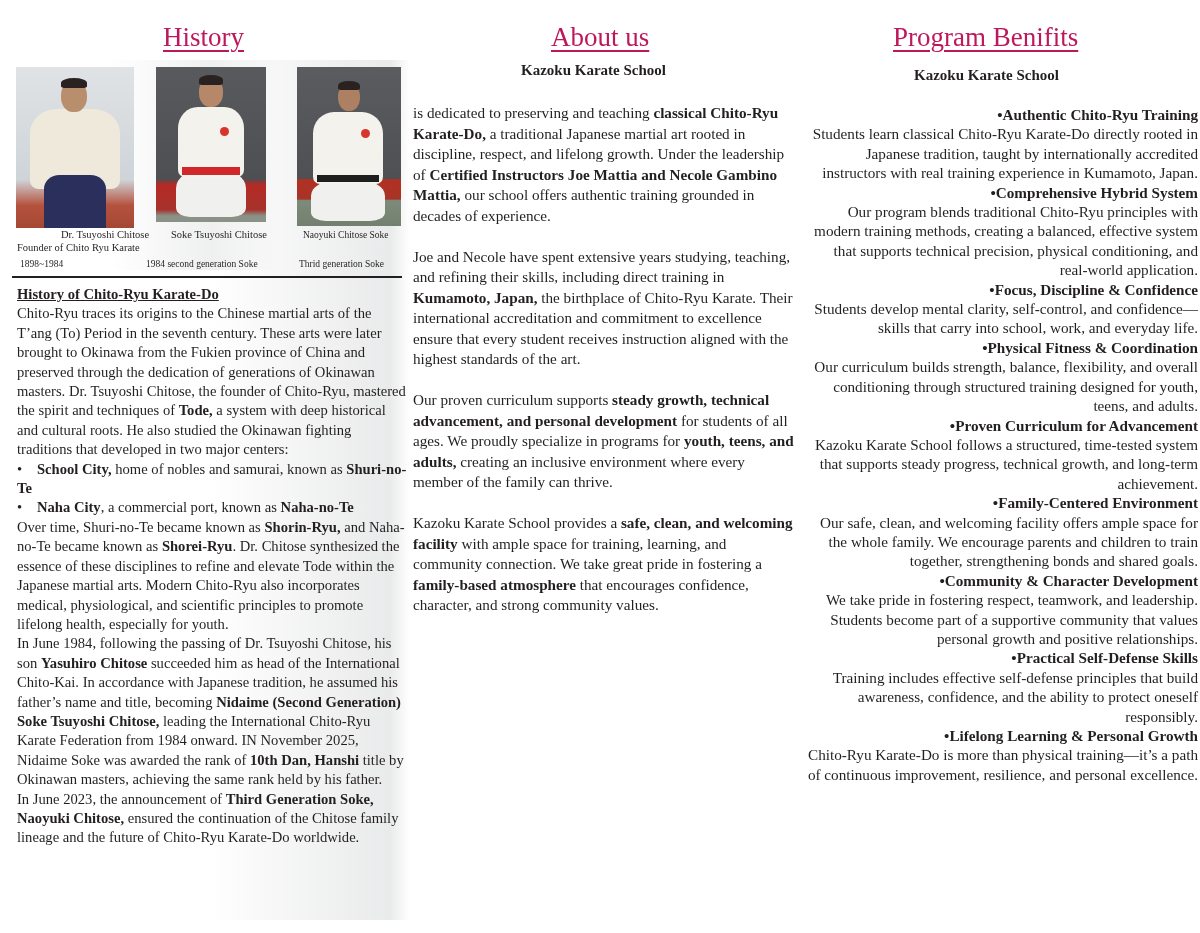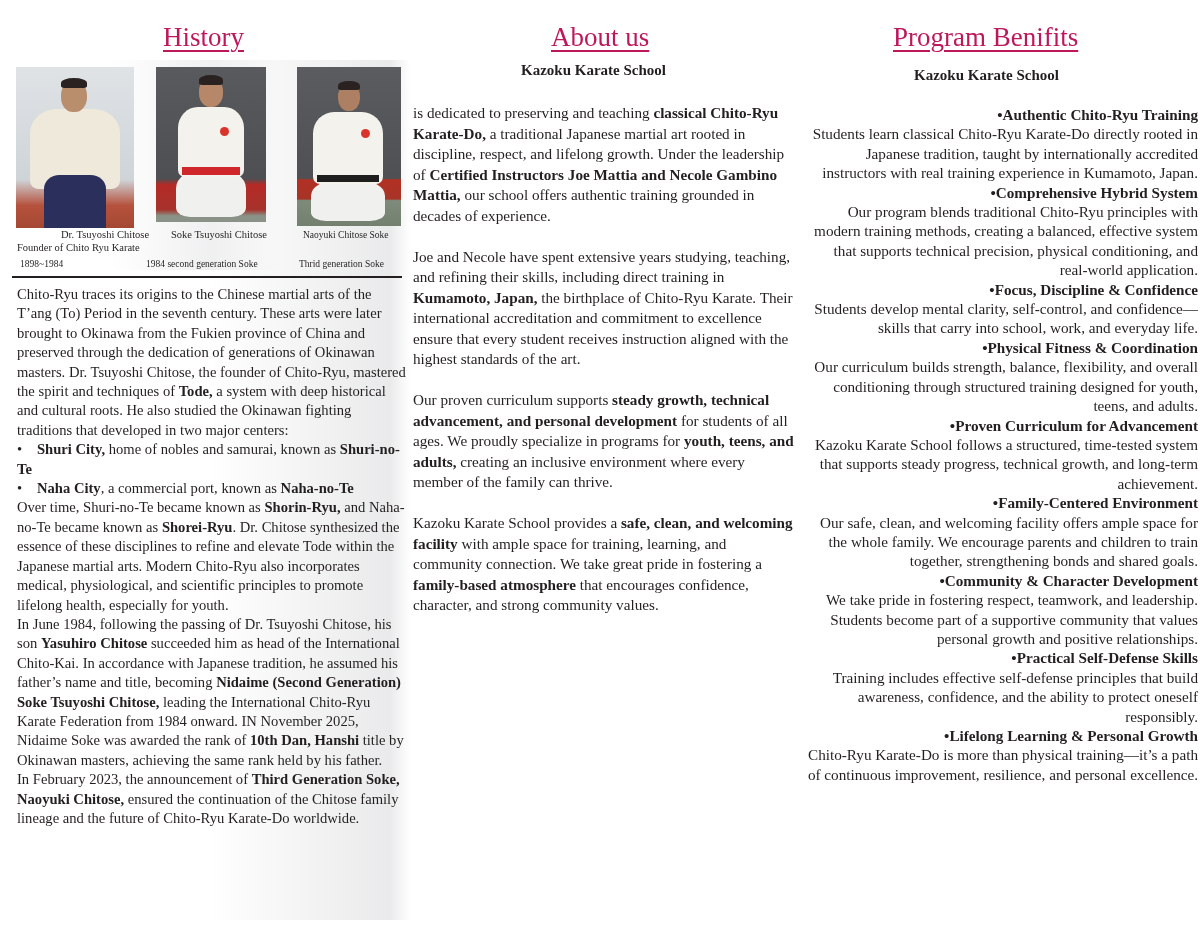--- a/index.html
+++ b/index.html
@@ -106,26 +106,27 @@
 
 <div class="caption" style="left:171px; top:229px;">Soke Tsuyoshi Chitose</div>
 <div class="caption sm" style="left:146px; top:259px;">1984 second  generation Soke</div>
 
 <div class="caption sm" style="left:303px; top:230px;">Naoyuki Chitose Soke</div>
 <div class="caption sm" style="left:299px; top:259px;">Thrid generation Soke</div>
 
 <div class="hr-line"></div>
 
 <div id="history-body" class="text">
+  <div class="u">History of Chito-Ryu Karate-Do</div>
   <div><span>Chito-Ryu traces its origins to the Chinese martial arts of the T’ang (To) Period in the seventh century. These arts were later brought to Okinawa from the Fukien province of China and preserved through the dedication of generations of Okinawan masters. Dr. Tsuyoshi Chitose, the founder of Chito-Ryu, mas­tered the spirit and techniques of </span><b>Tode,</b><span> a system with deep historical and cultural roots. He also studied the Okinawan fighting traditions that developed in two major centers:</span></div>
-  <div class="bullet-line"><span class="dot">•</span><b>Shuri City,</b><span> home of nobles and samurai, known as </span><b>Shuri-no-Te</b></div>
+  <div class="bullet-line"><span class="dot">•</span><b>School City,</b><span> home of nobles and samurai, known as </span><b>Shuri-no-Te</b></div>
   <div class="bullet-line"><span class="dot">•</span><b>Naha City</b><span>, a commercial port, known as </span><b>Naha-no-Te</b></div>
   <div><span>Over time, Shuri-no-Te became known as </span><b>Shorin-Ryu,</b><span> and Naha-no-Te became known as </span><b>Shorei-Ryu</b><span>. Dr. Chitose syn­thesized the essence of these disciplines to refine and elevate Tode within the Japanese martial arts. Modern Chito-Ryu also incorporates medical, physiological, and scientific principles to promote lifelong health, especially for youth.</span></div>
   <div><span>In June 1984, following the passing of Dr. Tsuyoshi Chitose, his son </span><b>Yasuhiro Chitose</b><span> succeeded him as head of the Inter­national Chito-Kai. In accordance with Japanese tradition, he assumed his father’s name and title, becoming </span><b>Nidaime (Sec­ond Generation) Soke Tsuyoshi Chitose,</b><span> leading the Inter­national Chito-Ryu Karate Federation from 1984 onward. IN November 2025, Nidaime Soke was awarded the rank of </span><b>10th Dan, Hanshi</b><span> title by Okinawan masters, achieving the same rank held by his father.</span></div>
-  <div><span>In February 2023, the announcement of </span><b>Third Generation Soke, Naoyuki Chitose,</b><span> ensured the continuation of the Chitose family lineage and the future of Chito-Ryu Karate-Do worldwide.</span></div>
+  <div><span>In June 2023, the announcement of </span><b>Third Generation Soke, Naoyuki Chitose,</b><span> ensured the continuation of the Chitose family lineage and the future of Chito-Ryu Karate-Do worldwide.</span></div>
 </div>
 
 <h1 id="about-title" class="heading">About us</h1>
 <div id="about-sub" class="subhead">Kazoku Karate School</div>
 
 <div id="about-body" class="text">
   <p><span>is dedicated to preserving and teaching </span><b>classical Chito-Ryu Karate-Do,</b><span> a traditional Japanese martial art rooted in discipline, respect, and lifelong growth. Under the leadership of </span><b>Certified Instructors Joe Mattia and Necole Gambino Mattia,</b><span> our school offers  authentic training grounded in decades of experience.</span></p>
   <p><span>Joe and Necole have spent extensive years studying, teaching, and refining their skills, including direct training in </span><b>Kumamoto, Japan,</b><span> the birthplace of Chito-Ryu Karate. Their international accreditation and commitment to excellence ensure that every student receives instruction aligned with the highest standards of the art.</span></p>
   <p><span>Our proven curriculum supports </span><b>steady growth, technical advancement, and personal development</b><span> for students of all ages. We proudly specialize in programs for </span><b>youth, teens, and adults,</b><span> creating an inclusive environment where every member of the family can thrive.</span></p>
   <p><span>Kazoku Karate School provides a </span><b>safe, clean, and welcoming facility</b><span> with ample space for training, learning, and community connection. We take great pride in fostering a </span><b>family-based atmosphere</b><span> that encourages confidence, character, and strong com­munity values.</span></p>

